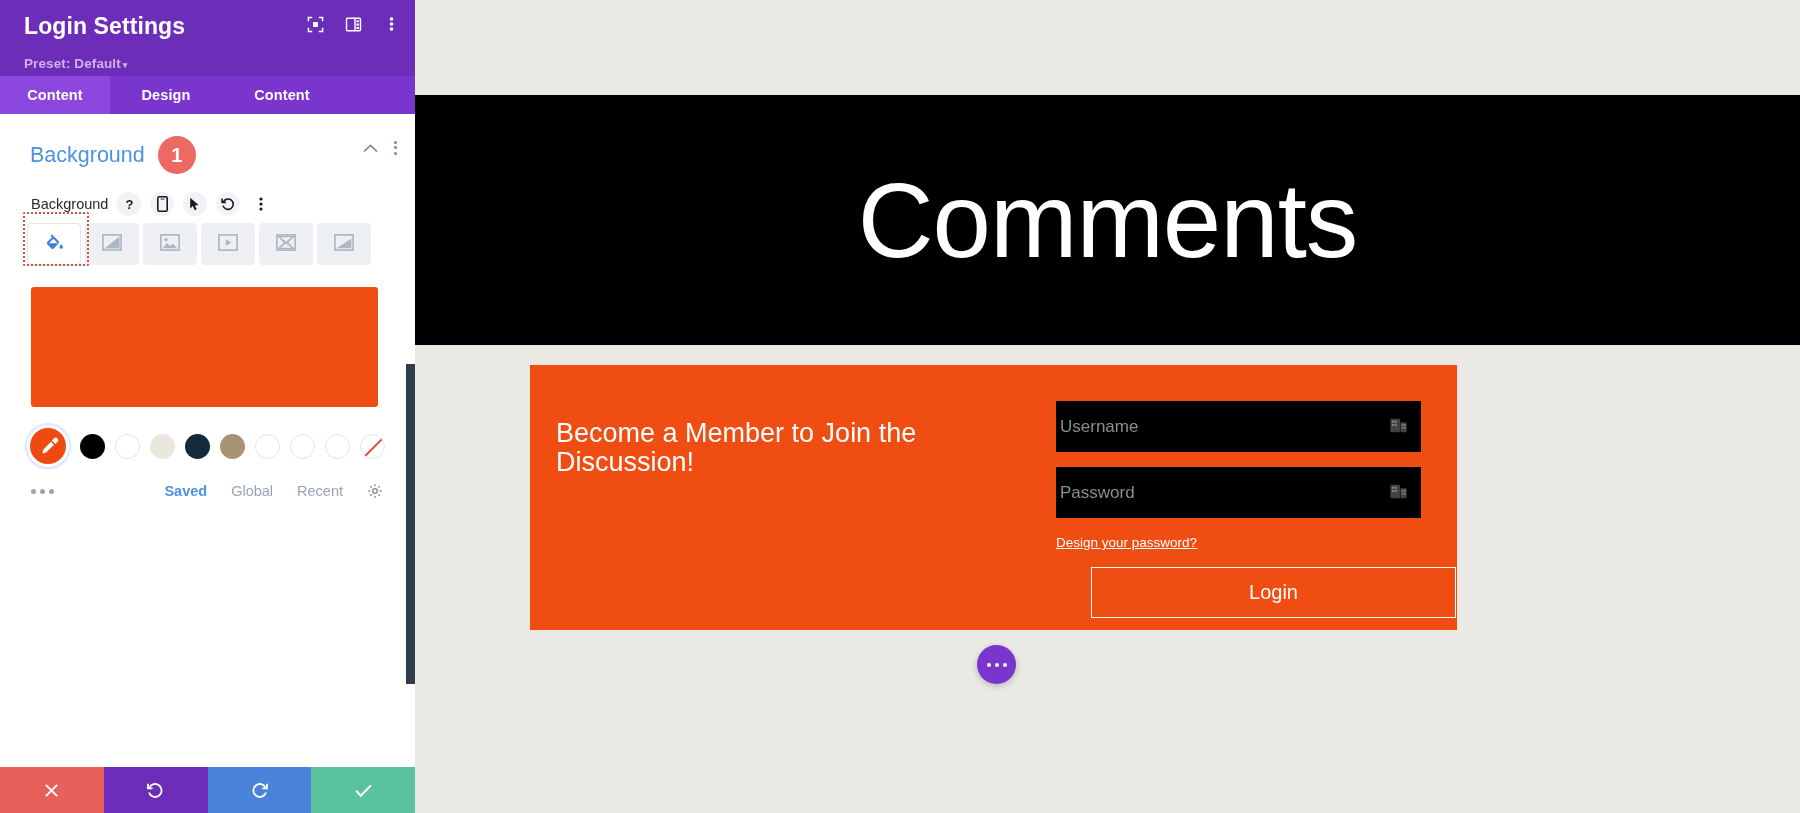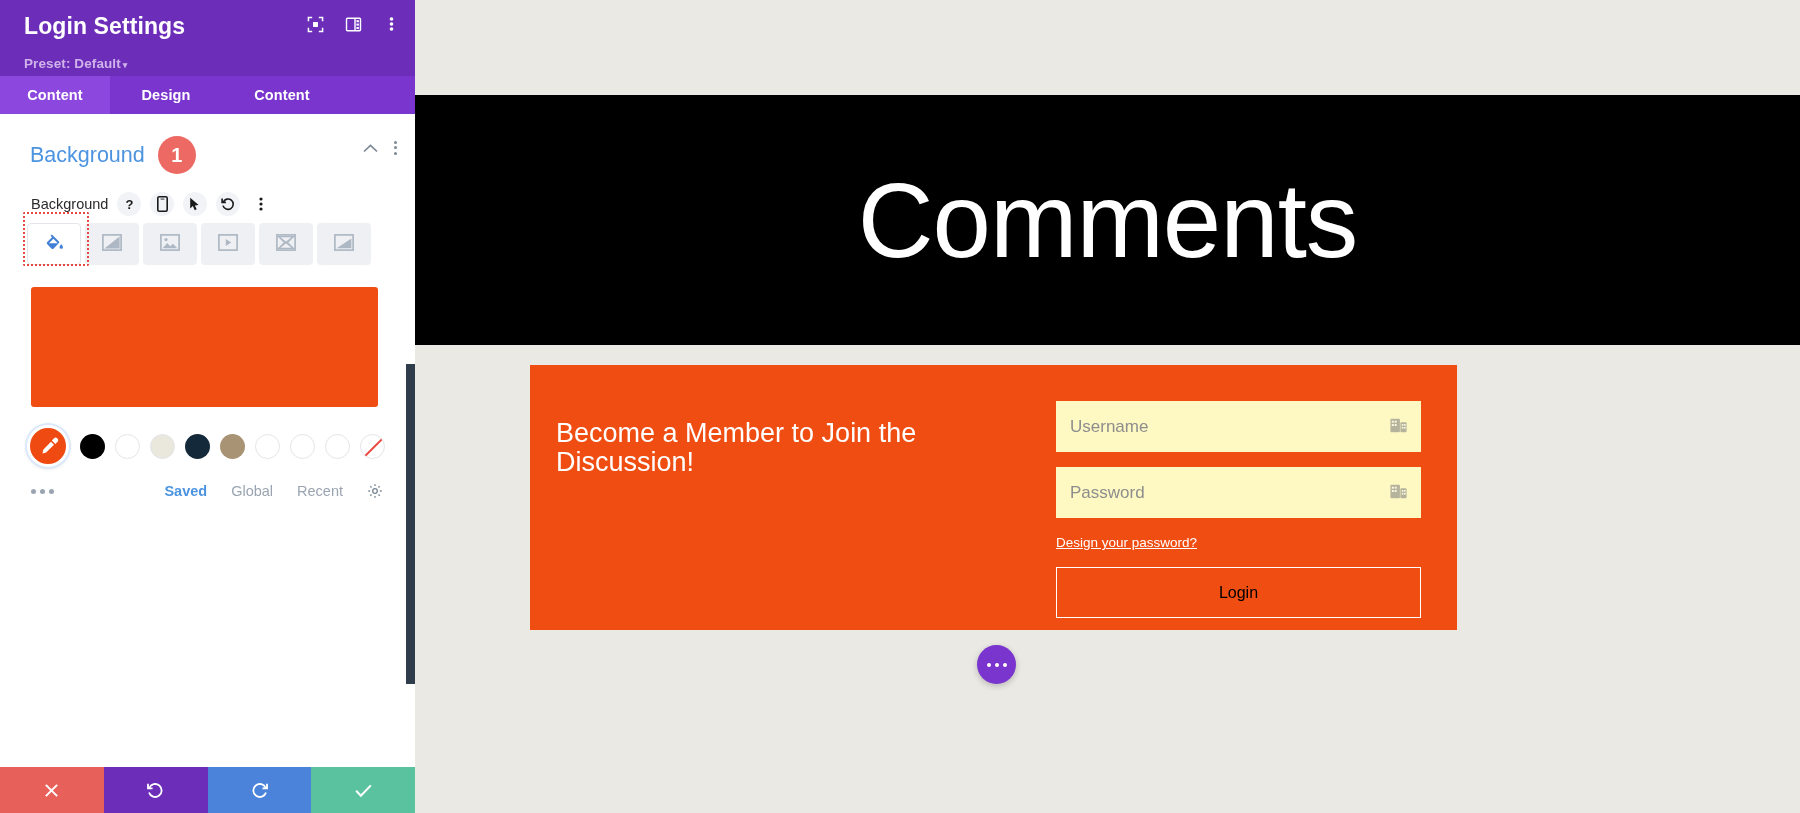--- a/index.html
+++ b/index.html
@@ -179,34 +179,34 @@
   .login-module {
     position: absolute; left: 115px; top: 365px; width: 927px; height: 265px;
     background: #f04d13; display: flex; padding: 36px 32px 30px 26px;
   }
   .lm-left { width: 470px; padding-top: 18px; }
   .lm-heading {
     color: #fff; font-size: 27px; line-height: 1.08; font-weight: 400;
   }
   .lm-right { flex: 1; padding-left: 30px; padding-right: 4px; }
   .inputbox {
-    background: #fef9c3; height: 51px; width: 100%;
-    display: flex; align-items: center; padding: 0 14px;
+    background: #000000; height: 51px; width: 100%;
+    display: flex; align-items: center; padding: 0 4px;
     margin-bottom: 15px; position: relative; cursor: text;
   }
   .inputbox span { color: #8d8d8d; font-size: 17px; }
   .form-icon { position: absolute; right: 13px; top: 15px; opacity: .55; }
   .forgot {
     color: #fff; font-size: 13.5px; text-decoration: underline;
     display: inline-block; margin: 1px 0 17px 0; cursor: pointer;
   }
   .login-btn {
     border: 1px solid #fff; height: 51px; width: 100%;
     display: flex; align-items: center; justify-content: center;
-    color: #000000; font-size: 16px; cursor: pointer; background: transparent;
+    color: #ffffff; font-size: 20px; cursor: pointer; background: transparent; margin-left: 35px;
   }
   .fab {
     position: absolute; left: 562px; top: 645px;
     width: 39px; height: 39px; border-radius: 50%; background: #7b35cf;
     display: flex; align-items: center; justify-content: center; cursor: pointer;
     box-shadow: 0 2px 6px rgba(0,0,0,.22);
   }
   .fab i { width: 4px; height: 4px; border-radius: 50%; background: #fff; margin: 0 2px; display: block; }
 </style>
 </head>

